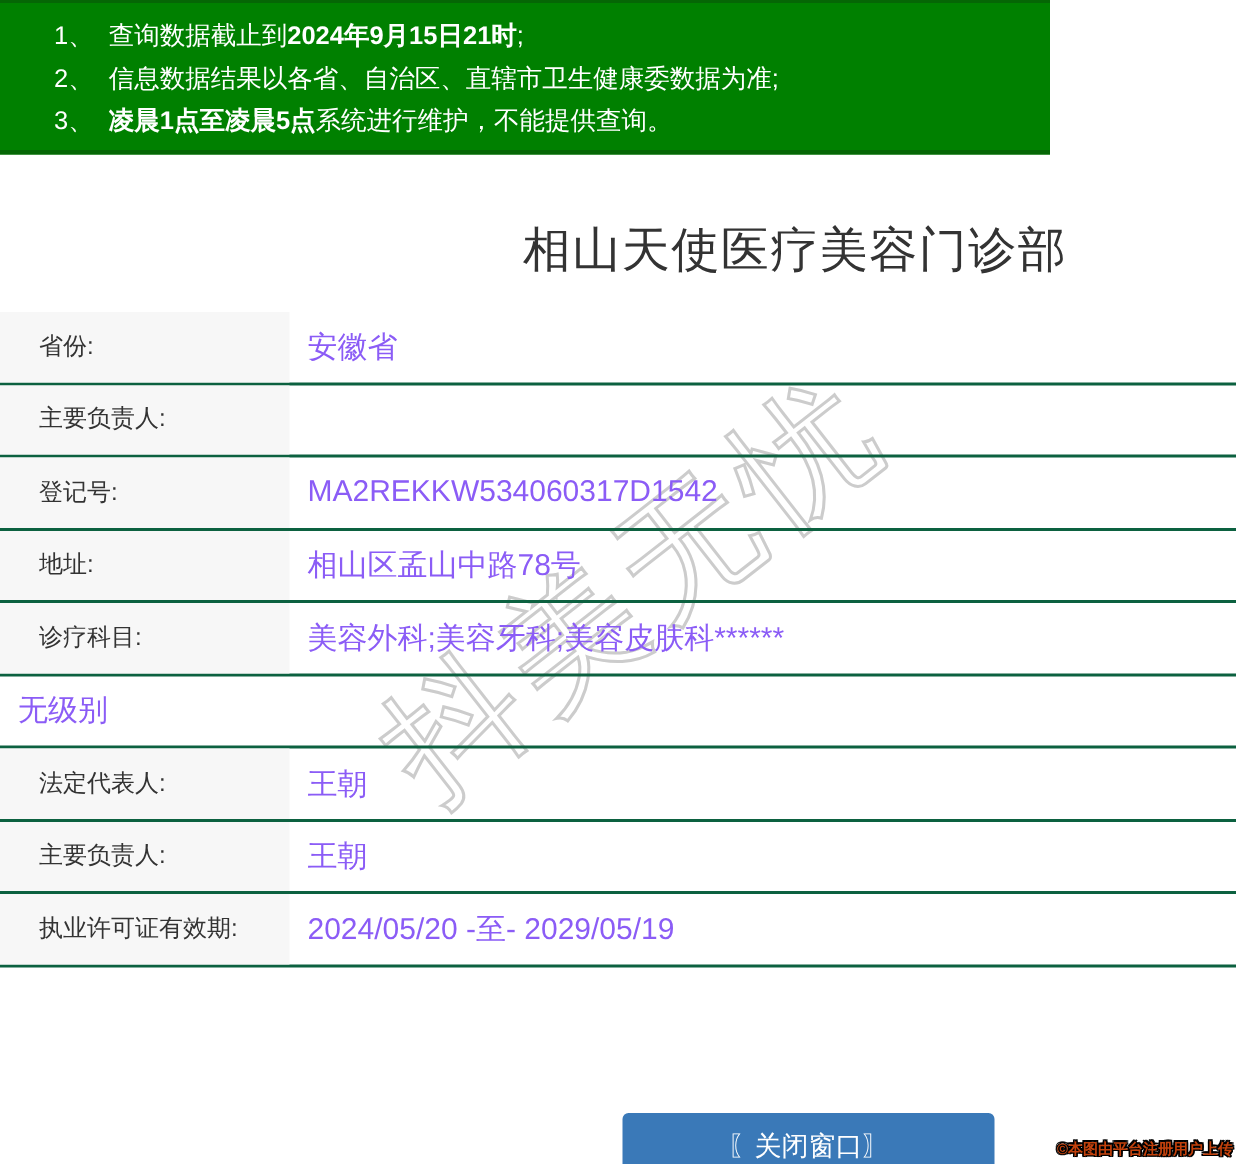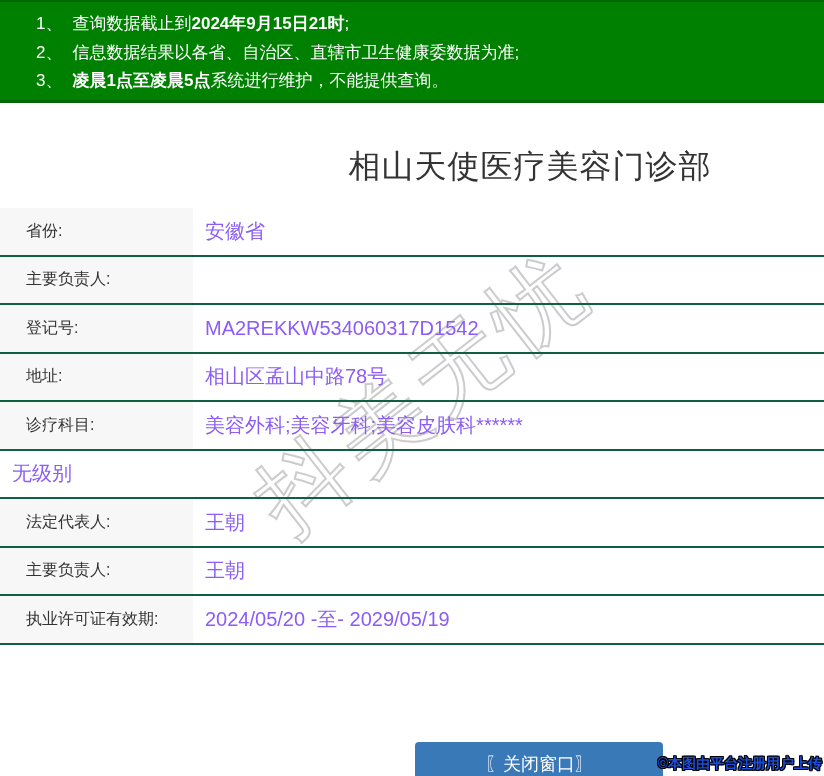--- a/index.html
+++ b/index.html
@@ -5,21 +5,21 @@
   * { margin: 0; padding: 0; box-sizing: border-box; }
   html, body {
     width: 824px; height: 776px;
     overflow: hidden;
     background: #ffffff;
     font-family: "Liberation Sans", "DejaVu Sans", sans-serif;
     position: relative;
   }
   
   .banner {
-    width: 824px;
+    width: 700px;
     height: 103px;
     background: #008000;
     border-top: 2px solid #056605;
     border-bottom: 3px solid #056605;
     color: #ffffff;
     padding: 8px 20px 0 36px;
     position: relative;
     z-index: 3;
   }
   .banner-line {
@@ -105,23 +105,23 @@
     font-size: 18px;
     font-family: "Liberation Sans", "DejaVu Sans", sans-serif;
     cursor: pointer;
     z-index: 4;
   }
   
   .footer-note {
     position: absolute;
     right: 2px;
     bottom: 3px;
-    font-size: 14px;
+    font-size: 10px;
     font-weight: bold;
-    color: #1d4ed8;
+    color: #c2410c;
     text-shadow:
       -1px -1px 0 #000, 1px -1px 0 #000,
       -1px 1px 0 #000, 1px 1px 0 #000,
       0 -1px 0 #000, 0 1px 0 #000,
       -1px 0 0 #000, 1px 0 0 #000;
     z-index: 5;
     white-space: nowrap;
   }
 </style>
 </head>

